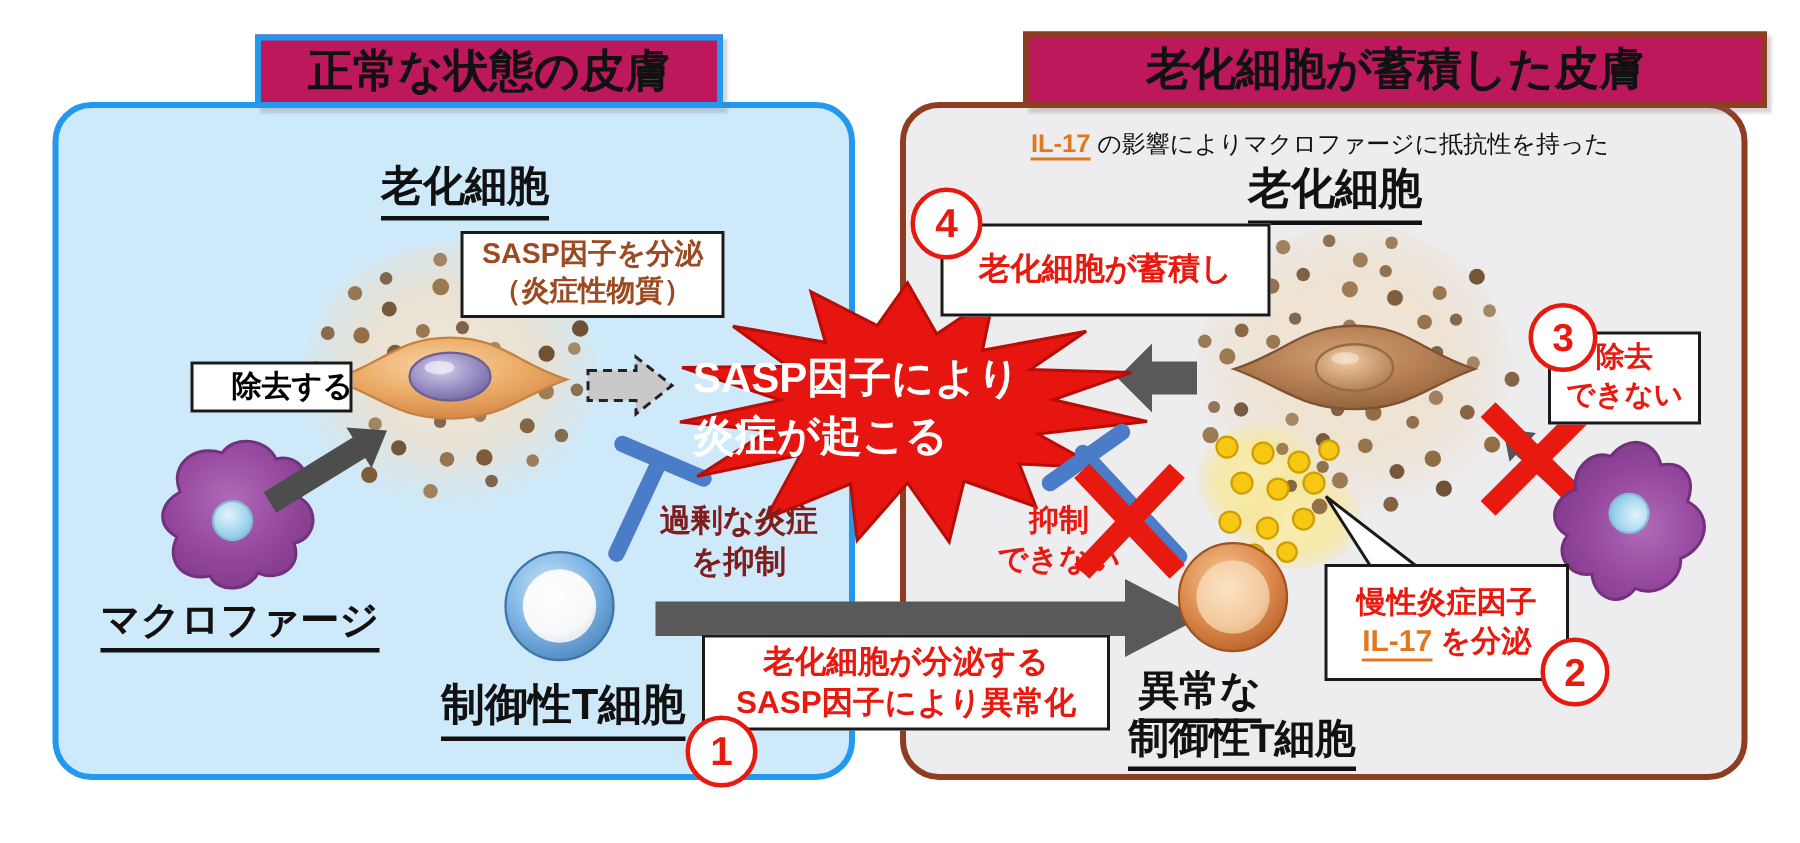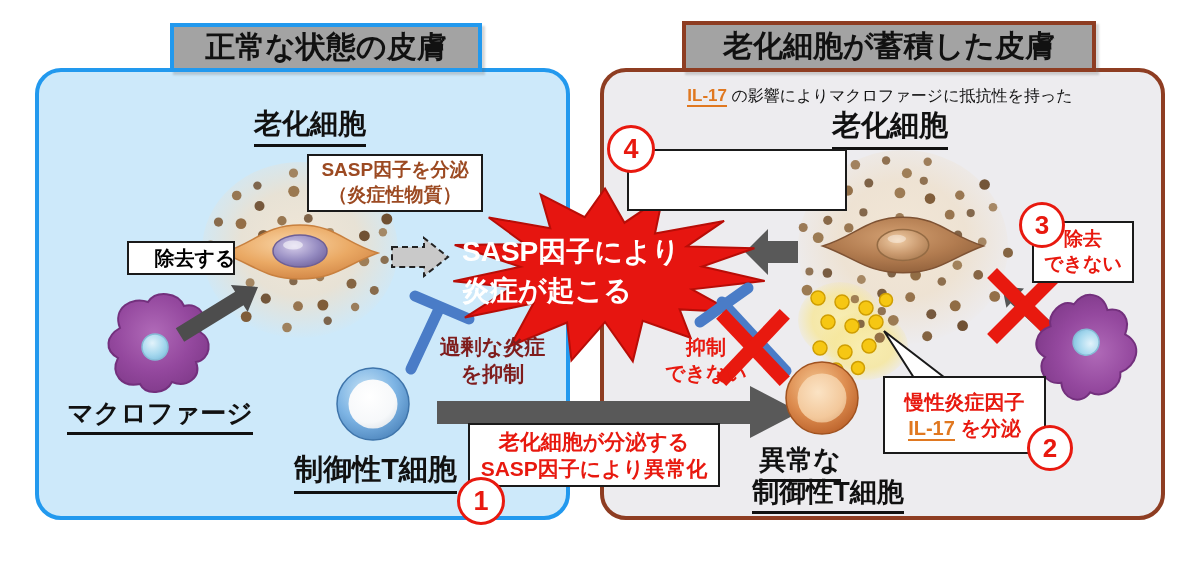--- a/index.html
+++ b/index.html
@@ -6,26 +6,26 @@
   #stage{
     position:relative;width:1200px;height:562px;background:#ffffff;overflow:hidden;
     font-family:"Liberation Sans","DejaVu Sans",sans-serif;
   }
   
   .panel{position:absolute;border-radius:26px;box-sizing:border-box;}
   .panel.left{left:35px;top:68px;width:535px;height:452px;background:#cde9fa;border:4px solid #2299ee;}
   .panel.right{left:600px;top:68px;width:565px;height:452px;background:#edecef;border:4px solid #8e3d22;}
   
   .titlebox{
-    position:absolute;background:#a3a3a3;display:flex;align-items:center;justify-content:center;
+    position:absolute;background:#be185d;display:flex;align-items:center;justify-content:center;
     font-weight:bold;font-size:30px;color:#111;box-sizing:border-box;
     box-shadow:3px 3px 2px rgba(110,110,110,.28);z-index:6;white-space:nowrap;
   }
   .titlebox.left{left:170px;top:23px;width:312px;height:49px;border:4px solid #2299ee;}
-  .titlebox.right{left:682px;top:21px;width:414px;height:51px;border:4px solid #8e3d22;}
+  .titlebox.right{left:682px;top:21px;width:496px;height:51px;border:4px solid #8e3d22;}
   
   .notebox{
     position:absolute;background:#ffffff;border:2.5px solid #1a1a1a;box-sizing:border-box;
     display:flex;flex-direction:column;align-items:center;justify-content:center;
     text-align:center;z-index:5;line-height:1.3;white-space:nowrap;
   }
   .lbl{position:absolute;font-weight:bold;color:#111;text-align:center;z-index:5;white-space:nowrap;}
   .ul3{border-bottom:3px solid #111;padding-bottom:1px;display:inline-block;}
   .red{color:#e8190f;}
   .navy{color:#7f1d1d;font-family:Liberation Serif, serif;}
@@ -330,40 +330,41 @@
   <div class="lbl navy" style="left:430px;top:334px;width:125px;font-size:21px;line-height:1.3;">
     <span>過剰な炎症</span><br>
     <span>を抑制</span>
   </div>
 
   <div id="burst-text">
     <span>SASP因子により</span><br>
     <span>炎症が起こる</span>
   </div>
 
-  <div class="notebox red" style="left:468px;top:423px;width:252px;height:64px;font-size:21px;font-weight:bold;">
+  <div class="notebox red" style="left:468px;top:423px;width:272px;height:64px;font-size:21px;font-weight:bold;">
     <span>老化細胞が分泌する</span>
     <span>SASP因子により異常化</span>
   </div>
   <div class="stepnum" style="left:457px;top:477px;width:42px;height:42px;font-size:27px;">
     <span>1</span>
   </div>
 
   <div class="lbl" style="left:630px;top:86px;width:500px;font-size:16px;font-weight:normal;">
     <span class="il17" style="font-size:17px;">IL-17</span><span> の影響によりマクロファージに抵抗性を持った</span>
   </div>
 
   <div class="lbl" style="left:810px;top:106px;width:160px;font-size:29px;">
     <span class="ul3">老化細胞</span>
   </div>
 
   <div class="stepnum" style="left:607px;top:125px;width:42px;height:42px;font-size:27px;">
     <span>4</span>
   </div>
   <div class="notebox red" style="left:627px;top:149px;width:220px;height:62px;font-size:21px;font-weight:bold;">
+    <span>老化細胞が蓄積し</span>
   </div>
 
   <div class="stepnum" style="left:1019px;top:202px;width:40px;height:40px;font-size:26px;">
     <span>3</span>
   </div>
   <div class="notebox red" style="left:1032px;top:221px;width:102px;height:62px;font-size:19px;font-weight:bold;">
     <span>除去</span>
     <span>できない</span>
   </div>
 

